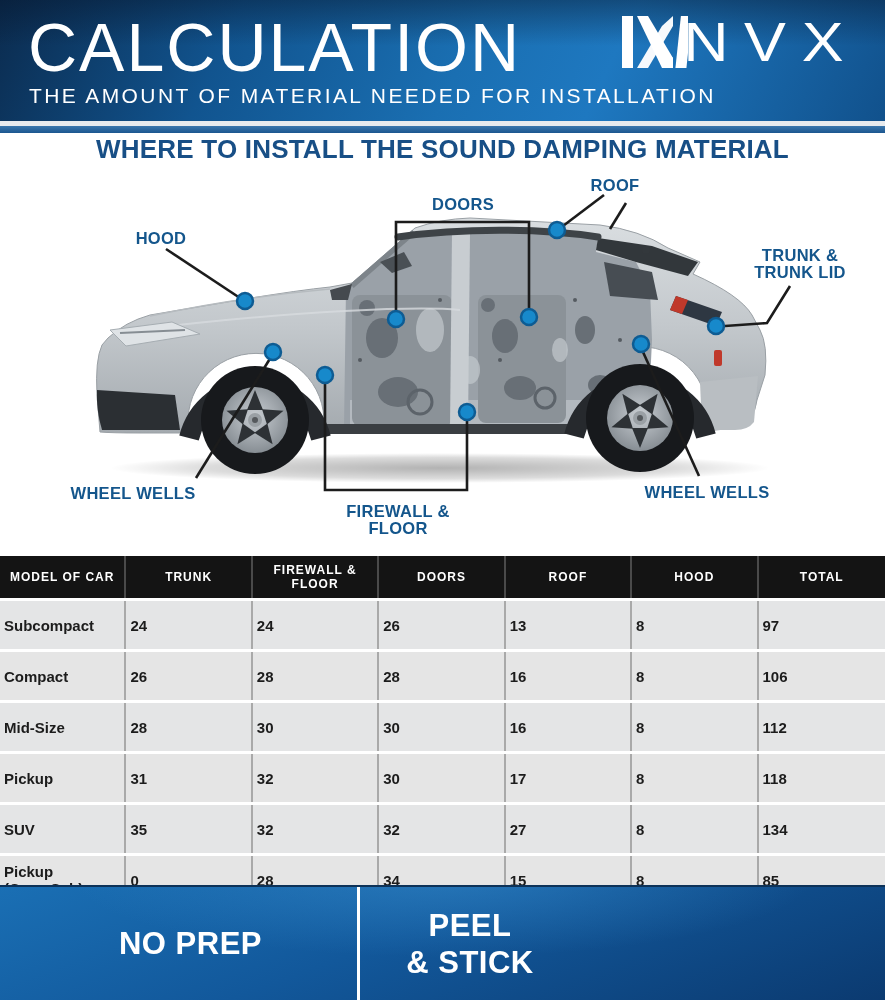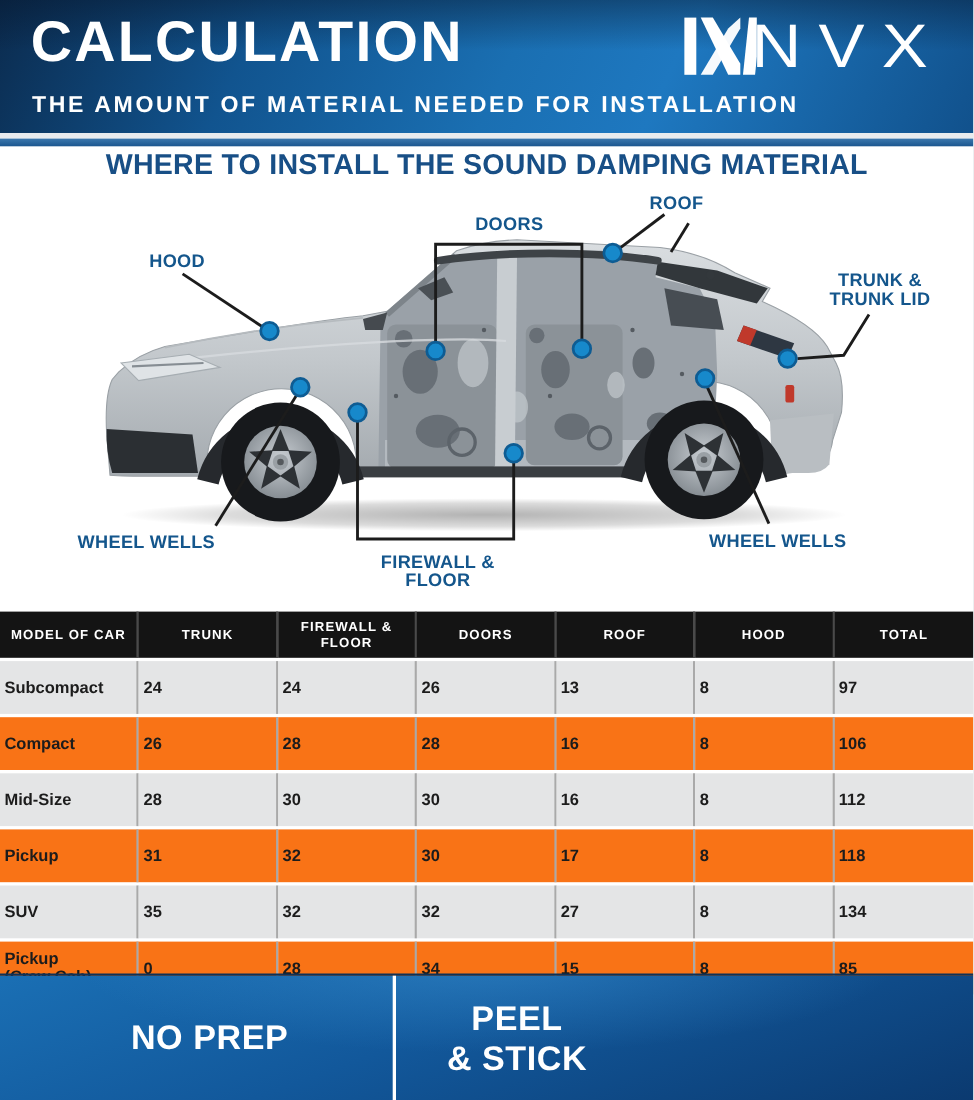--- a/index.html
+++ b/index.html
@@ -10,35 +10,35 @@
   }
   
   .banner{
     position:absolute;left:0;top:0;width:885px;height:121px;
     background:
       linear-gradient(180deg,rgba(6,22,44,.45) 0%,rgba(6,22,44,0) 38%),
       linear-gradient(115deg,#0b2b4e 0%,#11548f 26%,#1a6fb2 52%,#1e78c0 68%,#11518c 100%);
   }
   .banner-title{
     position:absolute;left:28px;top:8px;
-    font-size:52px;font-weight:700;letter-spacing:2px;color:#ffffff;
+    font-size:68px;font-weight:400;letter-spacing:2px;color:#ffffff;
     white-space:nowrap;
   }
   .brand{
     position:absolute;right:26px;top:14px;display:flex;align-items:center;gap:14px;
   }
   .brand-mark{display:block;}
   .brand-text{
     color:#fff;font-size:56px;font-weight:400;letter-spacing:14px;
     transform:scaleX(1.12);transform-origin:right center;line-height:1;
     white-space:nowrap;
   }
   .banner-subtitle{
     position:absolute;left:29px;top:84px;
-    font-size:21px;font-weight:700;letter-spacing:2.4px;color:#ffffff;
+    font-size:21px;font-weight:400;letter-spacing:2.4px;color:#ffffff;
     white-space:nowrap;
   }
   .banner-gap{position:absolute;left:0;top:121px;width:885px;height:5px;background:#e8ebee;}
   .banner-rule{position:absolute;left:0;top:126px;width:885px;height:7px;
     background:linear-gradient(180deg,#3b77ad 0%,#1b568f 100%);}
   
   .diagram-heading{
     position:absolute;left:0;top:134px;width:885px;text-align:center;
     font-size:26px;font-weight:700;letter-spacing:.2px;color:#184f86;
     white-space:nowrap;
@@ -64,21 +64,21 @@
     font-size:12px;font-weight:700;letter-spacing:1px;text-align:center;
     border-right:2px solid #4a4a4a;padding:2px 6px;line-height:14px;
   }
   table.data th:last-child{border-right:none;}
   table.data td{
     height:44px;font-size:15px;font-weight:700;color:#1c1c1c;text-align:left;
     border-right:2px solid #a9a9a9;padding:2px 4px;
   }
   table.data td:last-child{border-right:none;}
   tr.gray td{background:#e4e5e6;}
-  tr.white td{background:#f97316;}
+  tr.white td{background:#e5e5e5;}
   td.model{text-align:left;padding-left:24px;line-height:17px;}
   td.model .m2{display:block;}
   
   .footer{
     position:absolute;left:0;top:885px;width:885px;height:115px;display:flex;
     background:
       radial-gradient(ellipse 70% 120% at 50% -10%,rgba(54,140,205,.55) 0%,rgba(54,140,205,0) 60%),
       linear-gradient(160deg,#1a6fb4 0%,#12589b 45%,#0b3a70 100%);
     border-top:2px solid #0d3258;box-sizing:border-box;padding-left:24px;
   }

